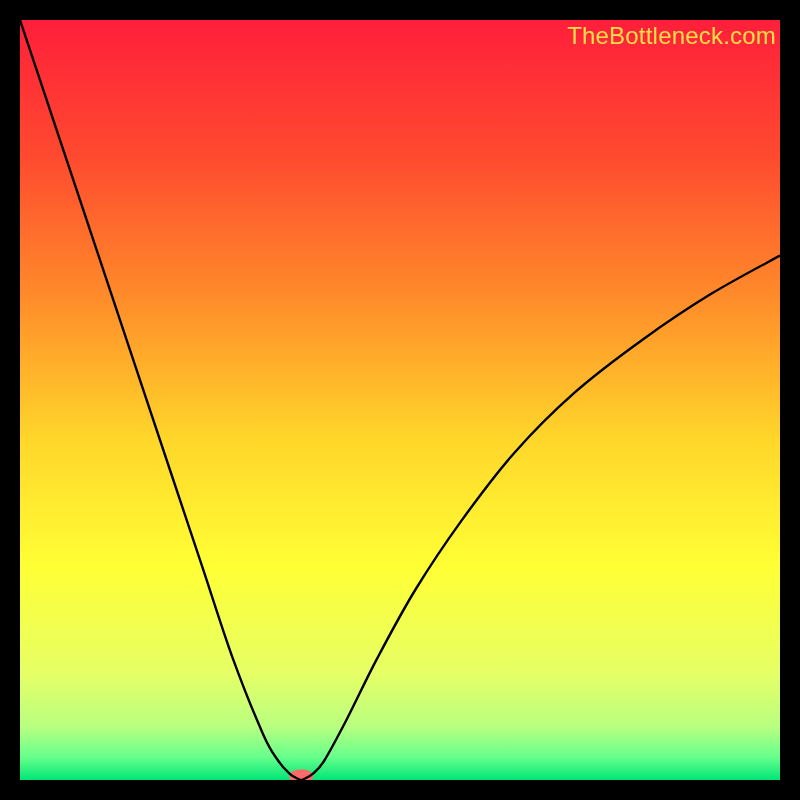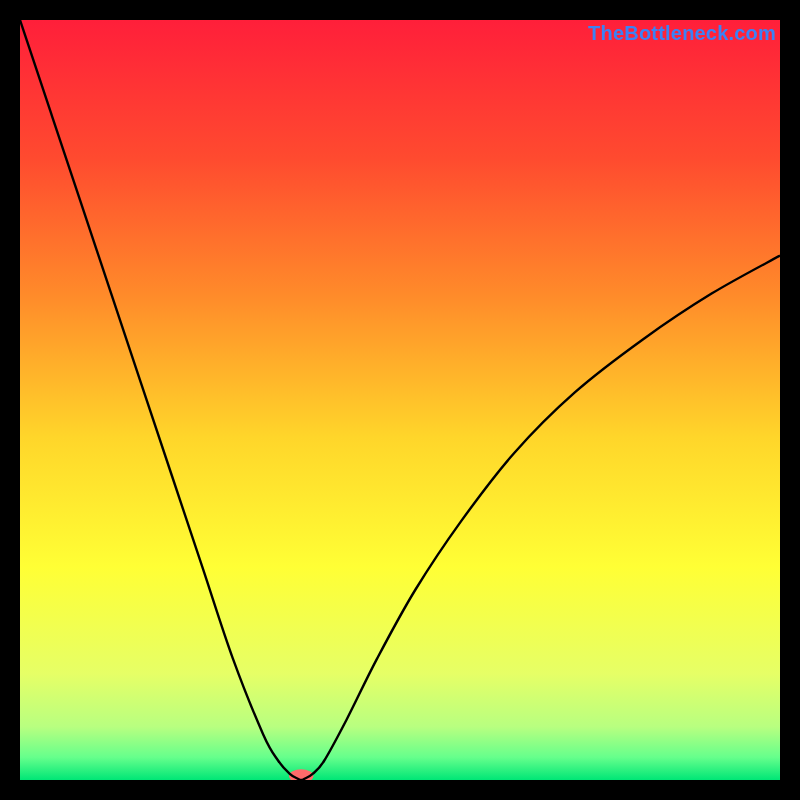--- a/index.html
+++ b/index.html
@@ -23,23 +23,23 @@
     position: absolute;
     left: 0;
     top: 0;
     width: 760px;
     height: 760px;
   }
   .watermark {
     position: absolute;
     top: 2px;
     right: 4px;
-    color: #3b82f6;
-    font-size: 20px;
-    font-weight: 700;
+    color: #fde047;
+    font-size: 24px;
+    font-weight: 400;
     letter-spacing: 0.2px;
     user-select: none;
   }
   svg { display: block; }
 </style>
 </head>
 <body>
 
 <div class="frame">
   <svg class="plot" viewBox="0 0 760 760">

